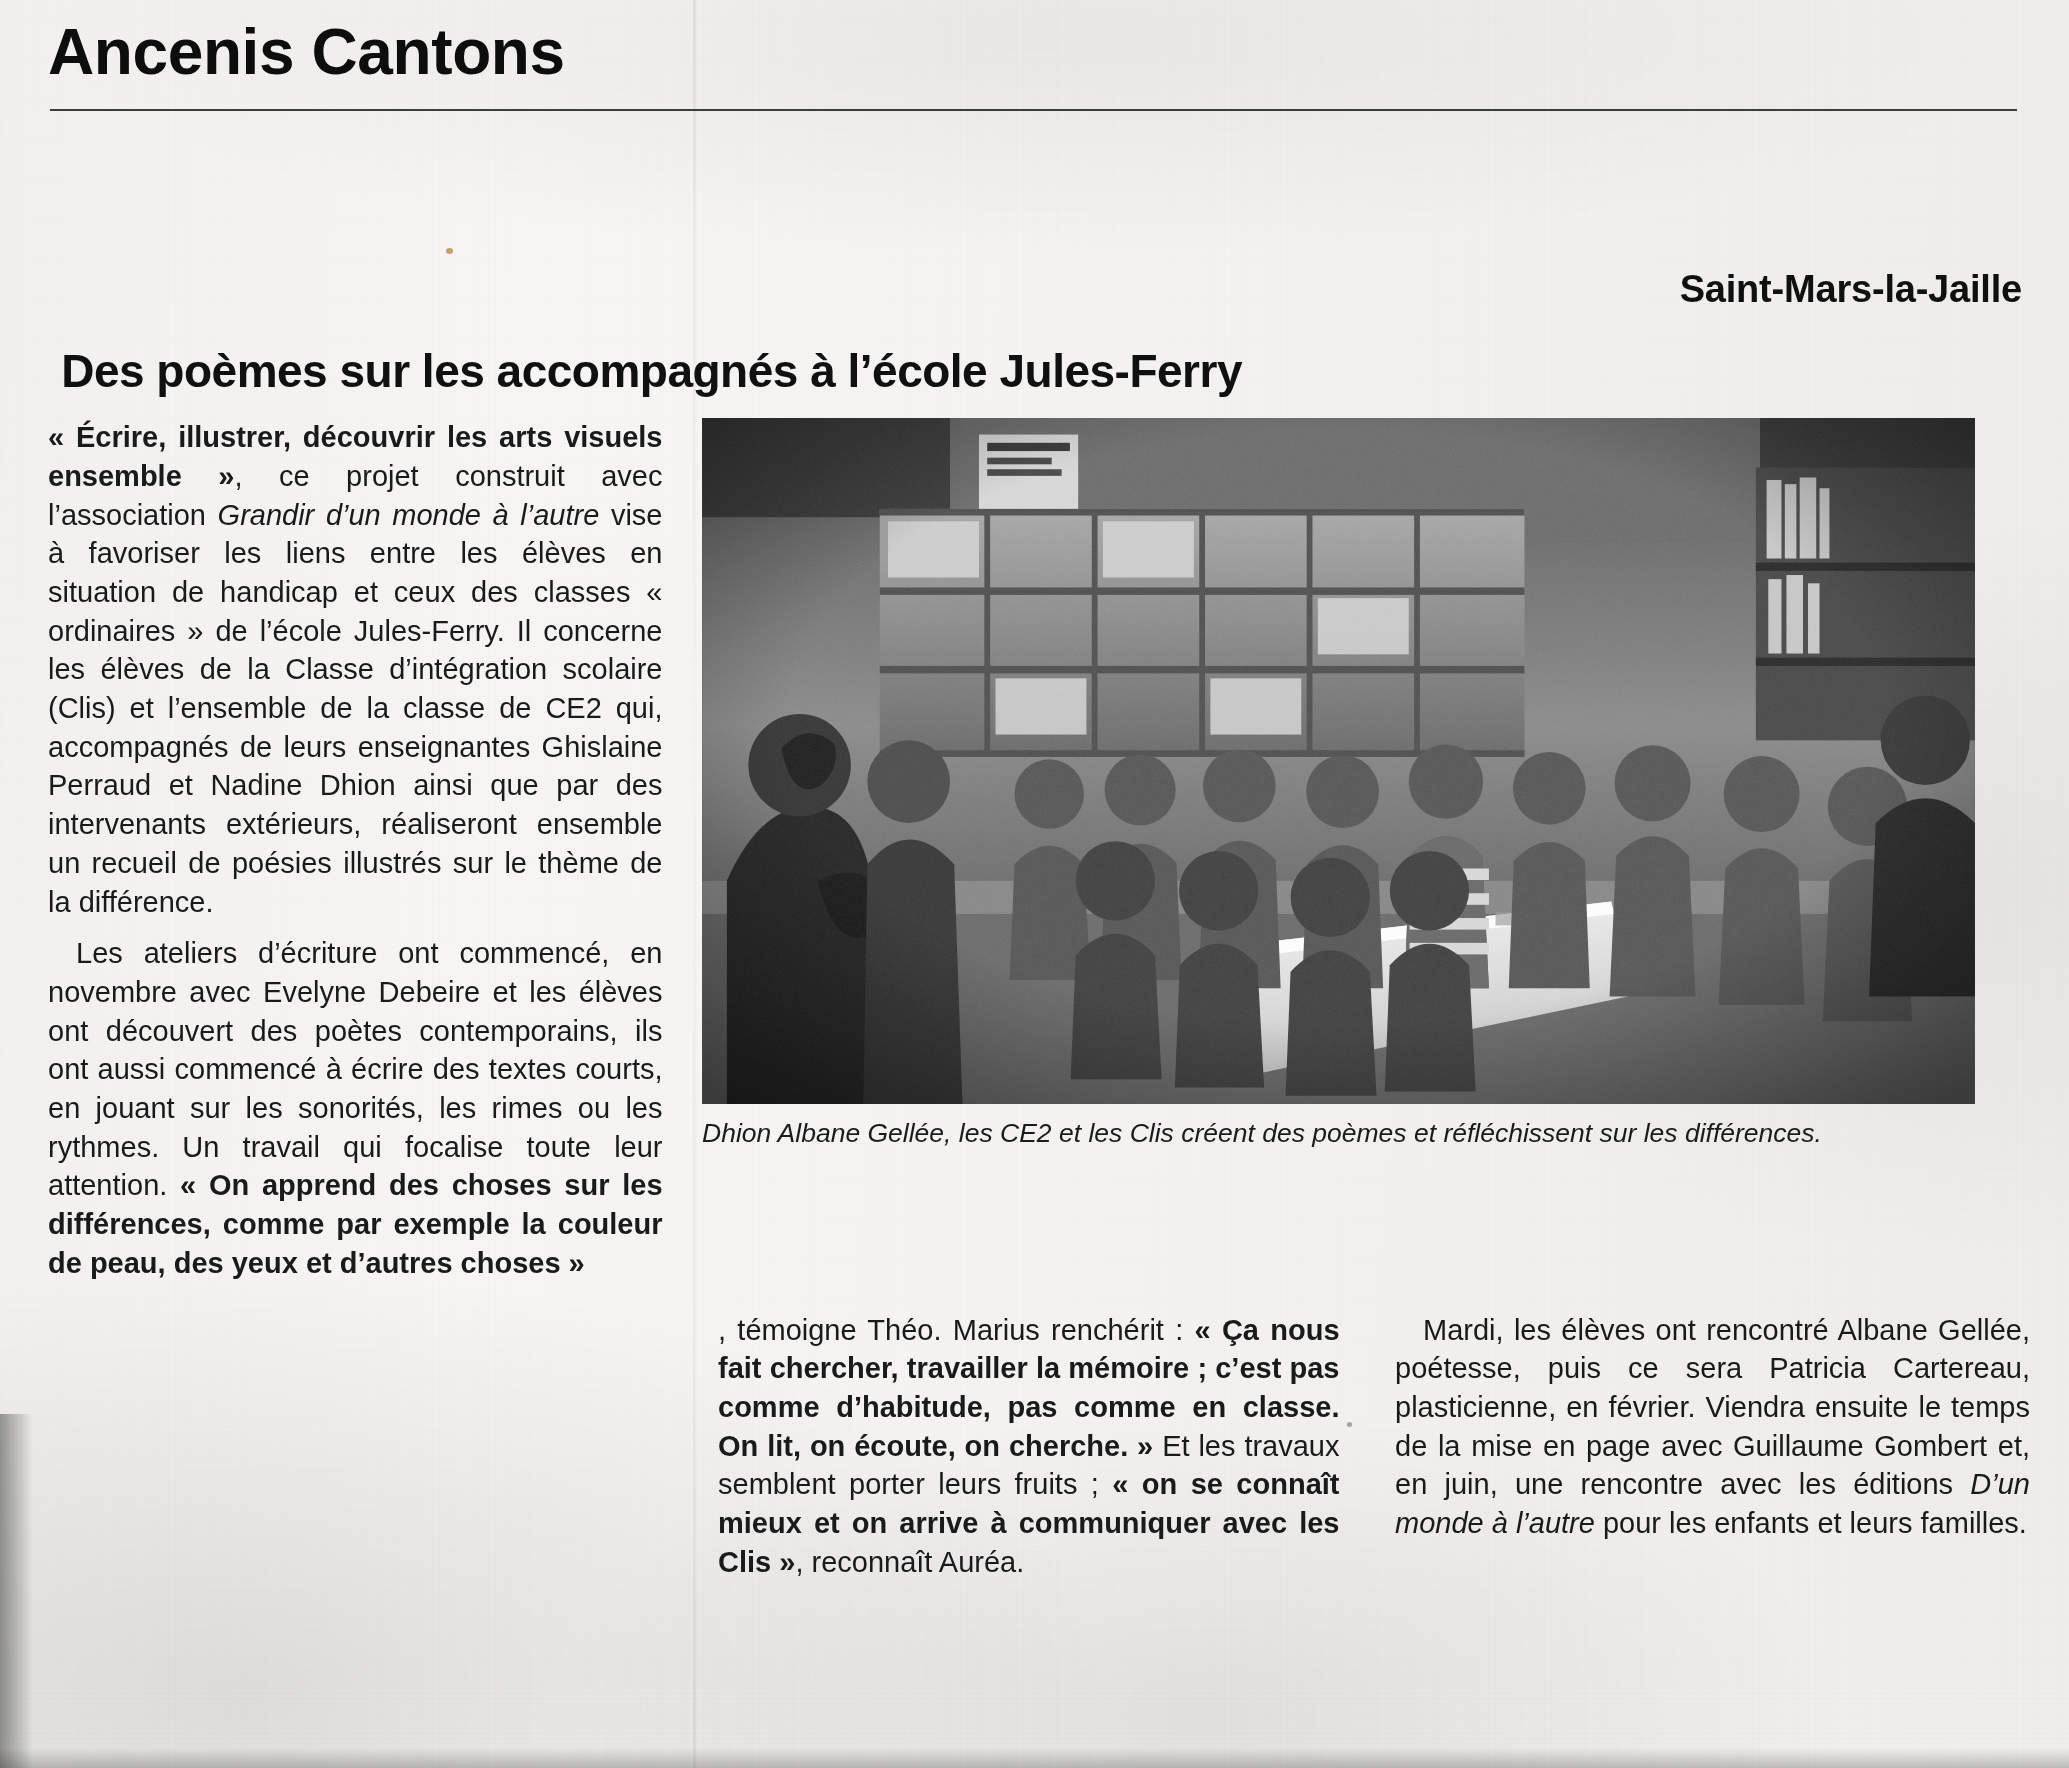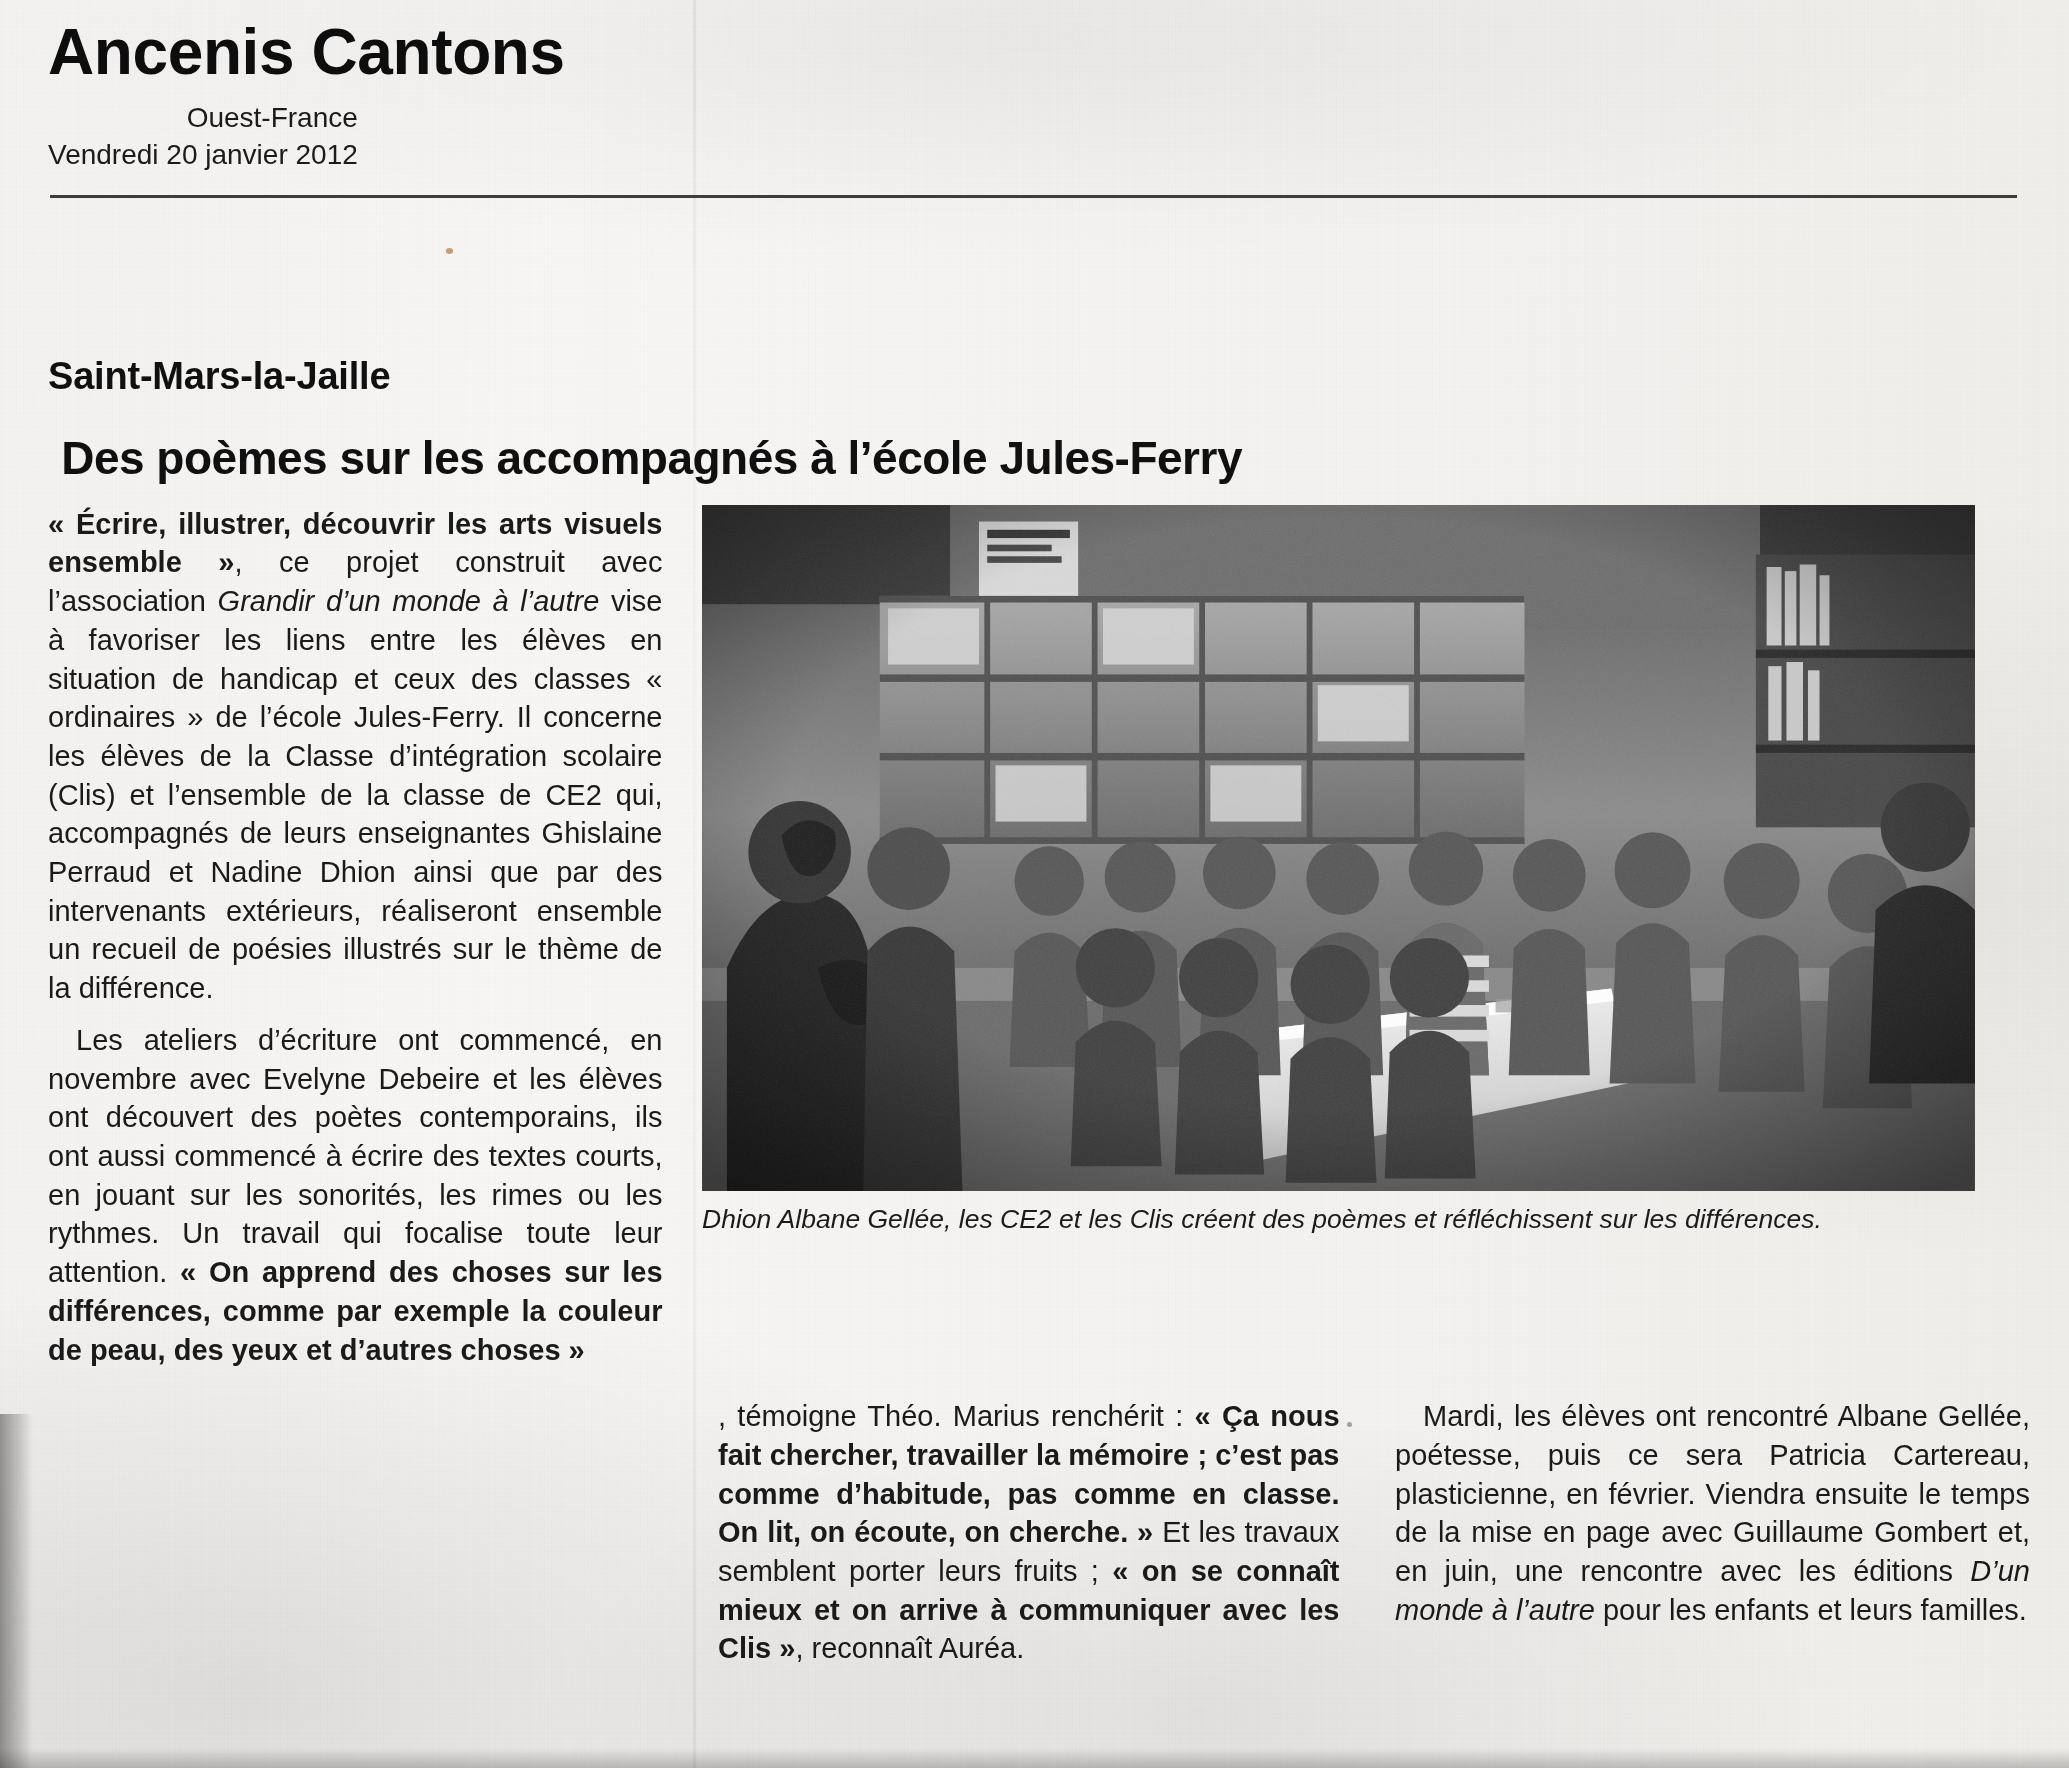--- a/index.html
+++ b/index.html
@@ -85,20 +85,21 @@
     opacity: .85;
   }
 
   
   .commune {
     margin-top: 157px;
     font-size: 38px;
     font-weight: bold;
     letter-spacing: -0.2px;
     color: #101010;
+    text-align: right;
   }
   .headline {
     margin-top: 33px;
     margin-left: 13.2px;
     font-size: 46px;
     font-weight: bold;
     letter-spacing: -0.5px;
     color: #101010;
   }
 
@@ -195,24 +196,20 @@
 </head>
 <body>
 
 <div class="page"></div>
 <div class="fold"></div>
 
 <div class="content">
 
   <div class="masthead">
     <div class="masthead-title">Ancenis Cantons</div>
-    <div class="masthead-meta">
-      <div>Ouest-France</div>
-      <div>Vendredi 20 janvier 2012</div>
-    </div>
   </div>
   <div class="rule"></div>
 
   <div class="commune">Saint-Mars-la-Jaille</div>
   <div class="headline">Des poèmes sur les accompagnés à l’école Jules-Ferry</div>
 
   <div class="top-zone">
 
     <div class="col-left">
       <p class="body"><span class="bold">« Écrire, illustrer, découvrir les arts visuels ensemble »</span><span>, ce projet construit avec l’association </span><span class="ital">Grandir d’un monde à l’autre</span><span> vise à favoriser les liens entre les élèves en situation de handicap et ceux des classes « ordinaires » de l’école Jules-Ferry. Il concerne les élèves de la Classe d’intégration scolaire (Clis) et l’ensemble de la classe de CE2 qui, accompagnés de leurs enseignantes Ghislaine Perraud et Nadine Dhion ainsi que par des intervenants extérieurs, réaliseront ensemble un recueil de poésies illustrés sur le thème de la différence.</span></p>

